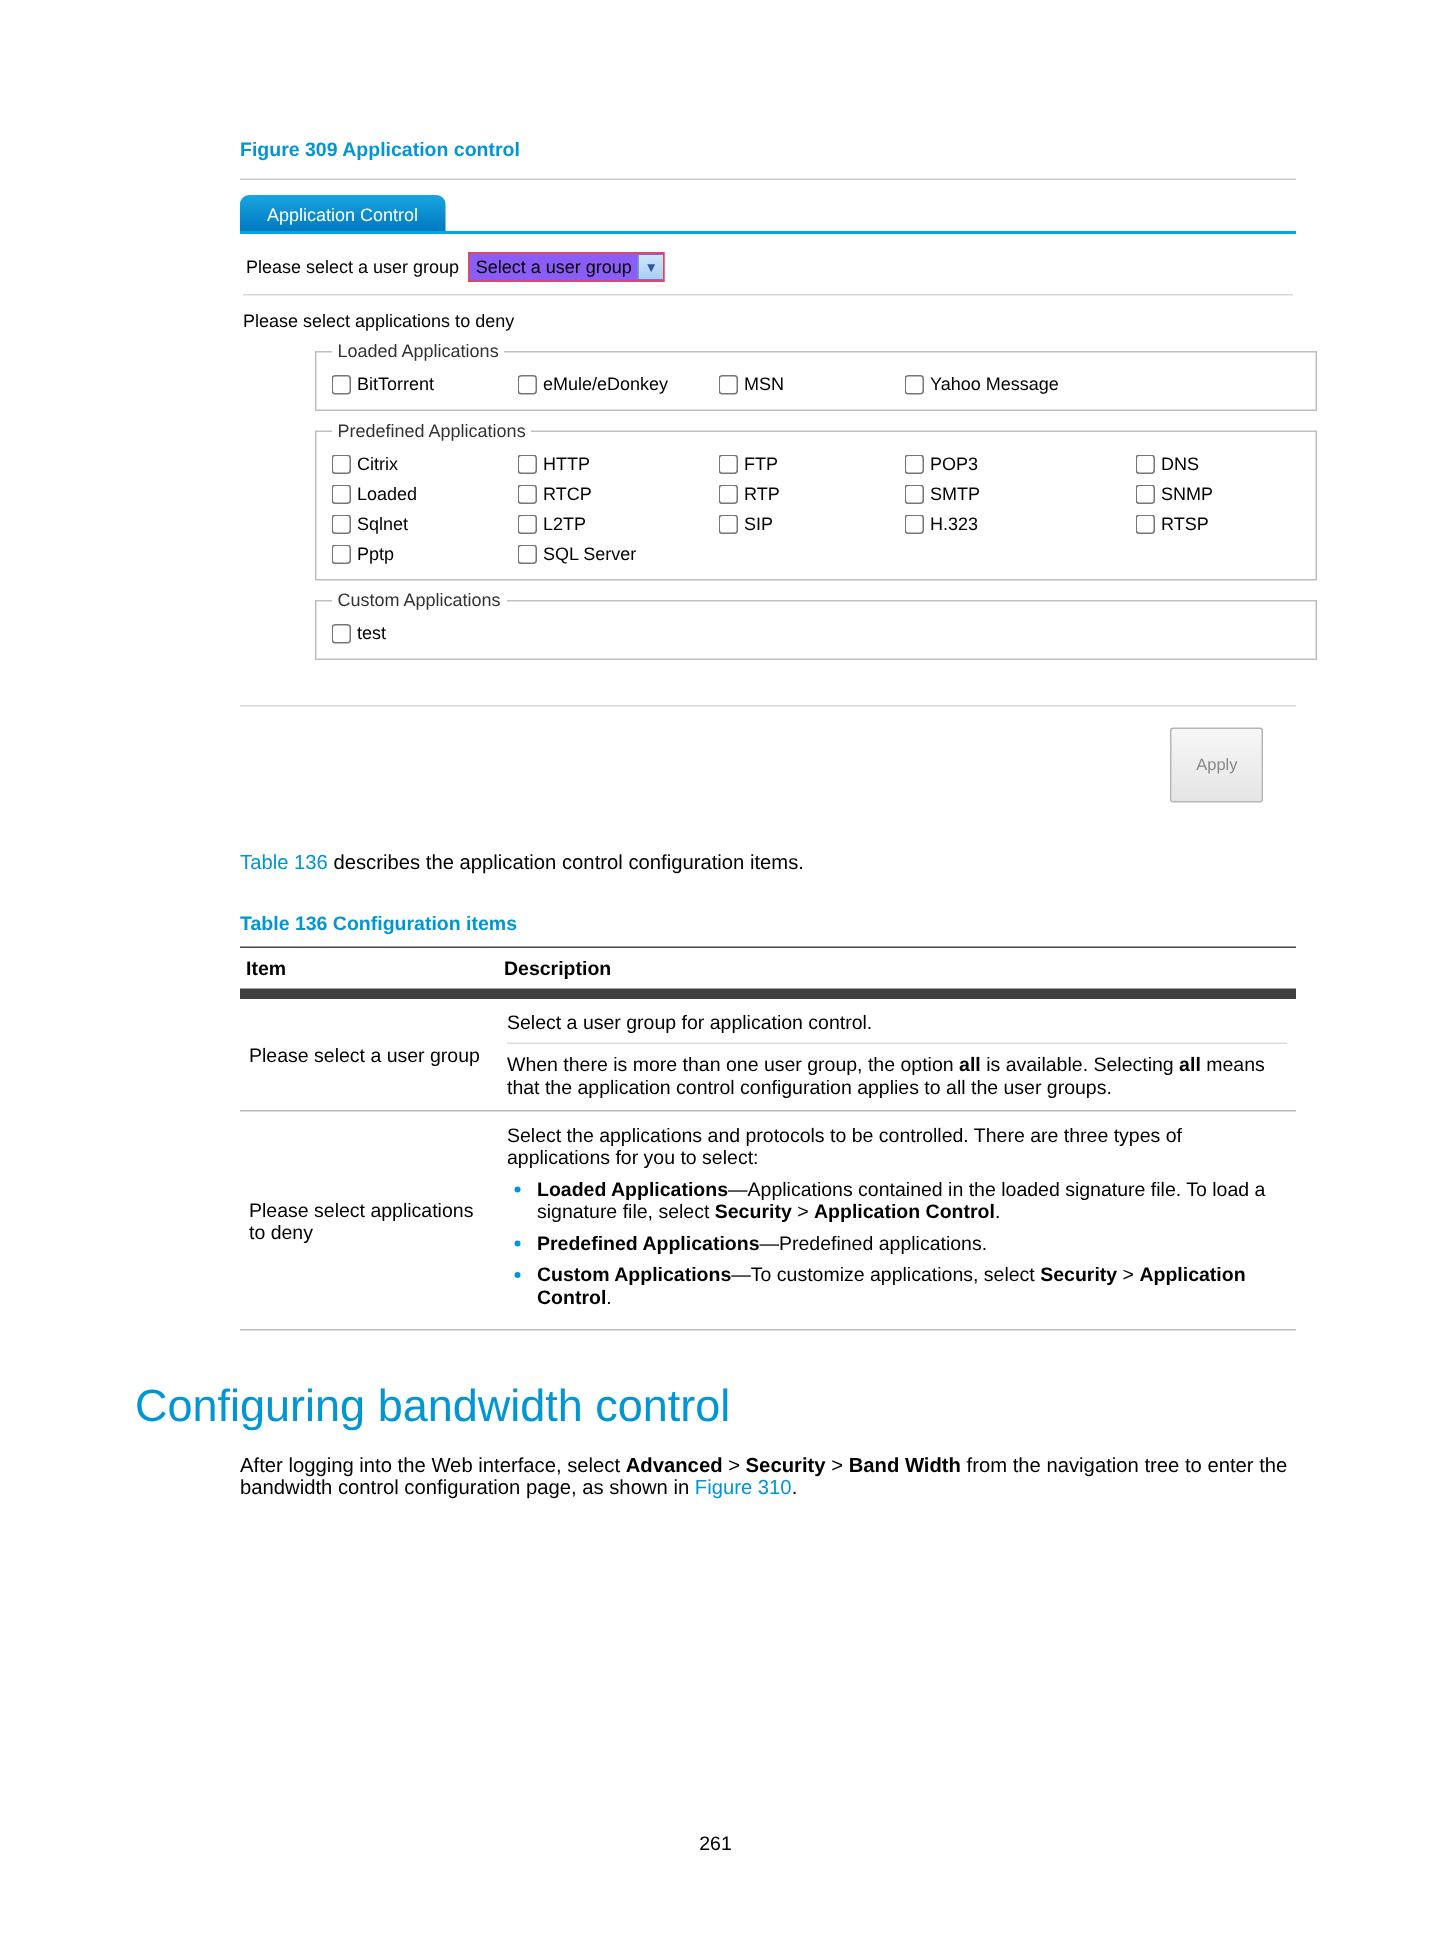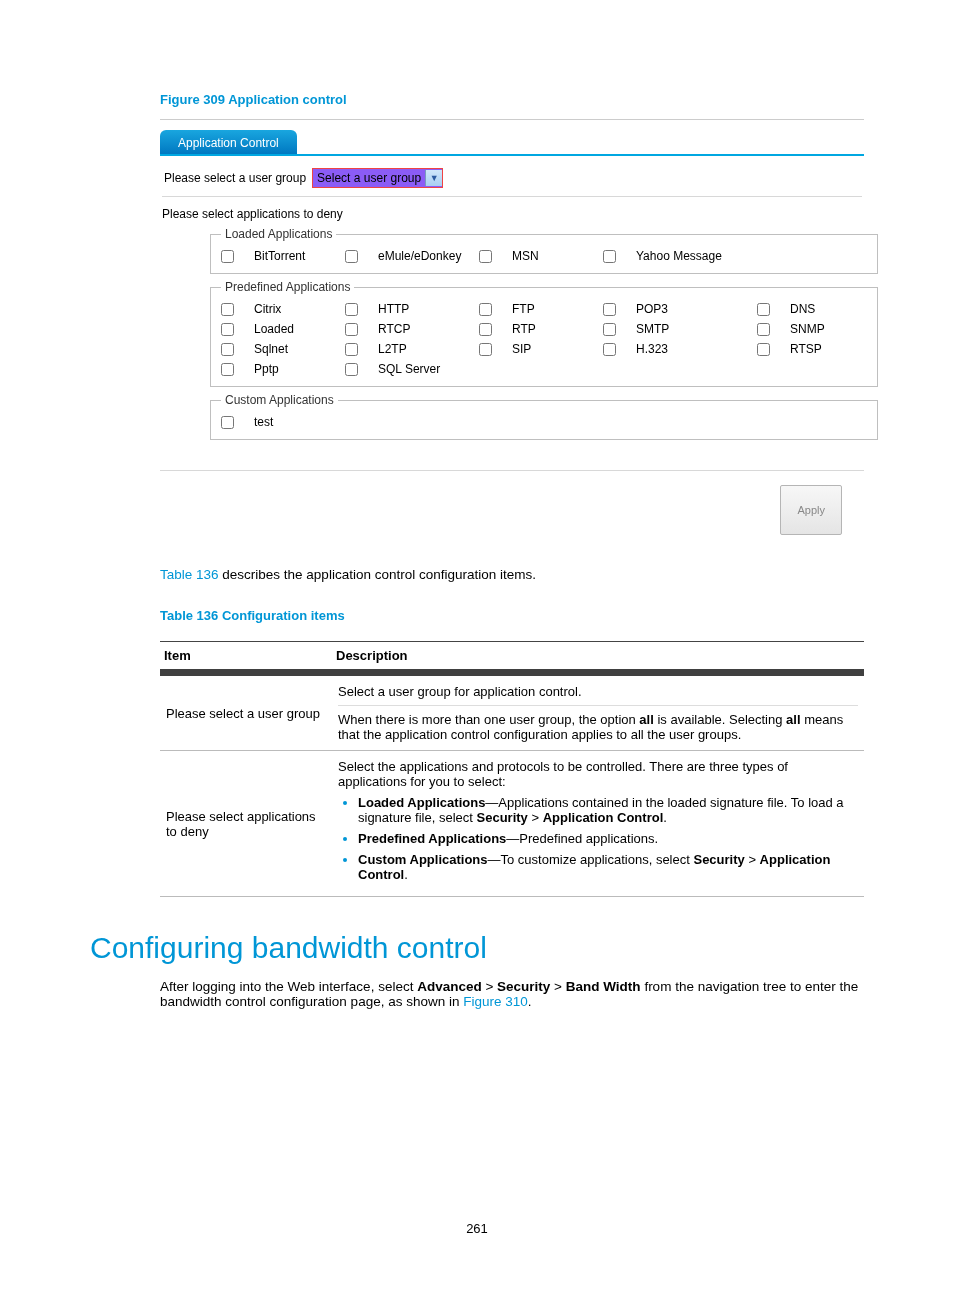--- a/index.html
+++ b/index.html
@@ -90,21 +90,21 @@
     padding: 0 4px;
     color: #333;
   }
   .chk-row {
     display: grid;
     grid-template-columns: 120px 130px 120px 150px 110px;
     row-gap: 6px;
     column-gap: 4px;
     align-items: center;
   }
-  .chk { display: flex; align-items: center; gap: 20px; white-space: nowrap; }
+  .chk { display: flex; align-items: center; gap: 4px; white-space: nowrap; }
   .chk input { margin: 0; }
   .apply-row {
     text-align: right;
     padding: 14px 22px 2px 0;
     border-top: 1px solid #d8d8d8;
   }
   button.apply {
     background: linear-gradient(#f7f7f7,#e5e5e5);
     border: 1px solid #b5b5b5;
     color: #888;
@@ -112,21 +112,21 @@
     padding: 18px 16px;
     border-radius: 2px;
   }
   
   p.body { font-size: 13.5px; margin: 18px 0 0 0; }
   .link { color: #0096d6; }
   .table-caption {
     color: #0096d6;
     font-weight: bold;
     font-size: 13px;
-    margin: 26px 0 18px 0;
+    margin: 26px 0 8px 0;
   }
   table.config {
     width: 100%;
     border-collapse: collapse;
     font-size: 13px;
   }
   table.config th {
     text-align: left;
     font-weight: bold;
     border-top: 1px solid #444;

